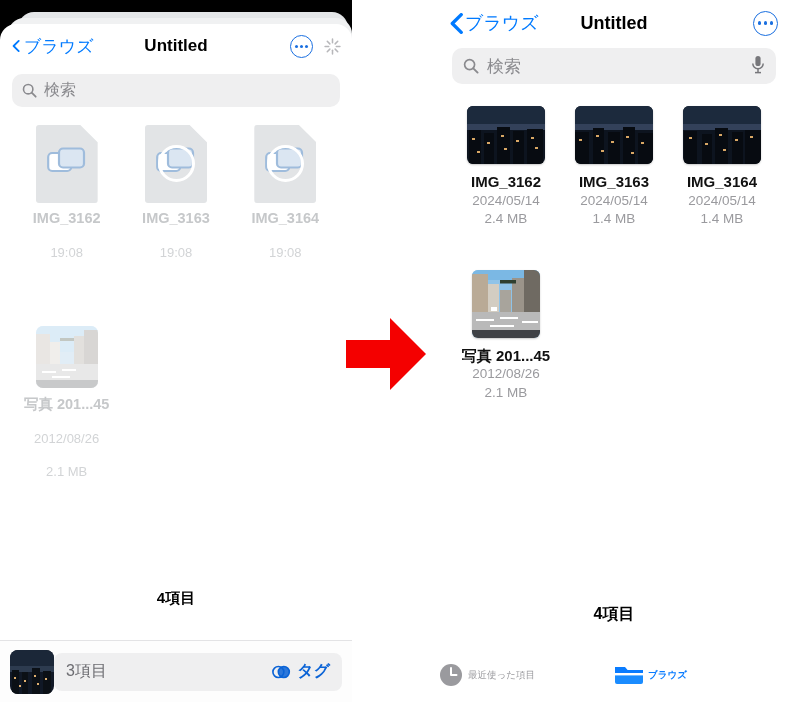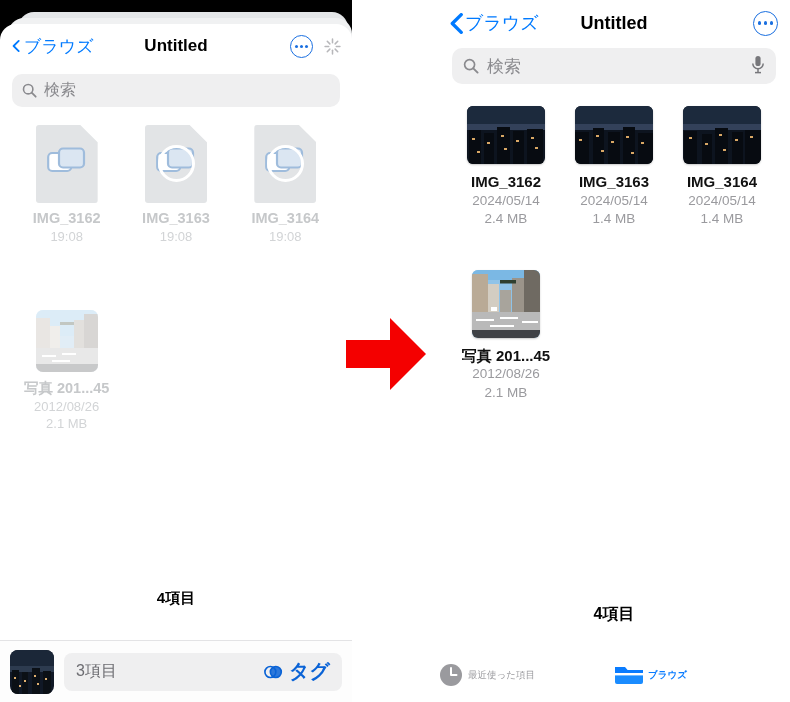--- a/index.html
+++ b/index.html
@@ -50,21 +50,21 @@
   .searchbar {
     margin: 6px 12px 0 12px; height:33px; background:#efeff0; border-radius:10px;
     display:flex; align-items:center; padding:0 10px; gap:7px;
   }
   .searchbar .ph { font-size:16px; color:#8a8a8e; }
 
   
   .grid { display:flex; flex-wrap:wrap; padding: 18px 12px 0 12px; }
   .cell { width:33.33%; display:flex; flex-direction:column; align-items:center; margin-bottom:6px; }
   .cell .name { font-size:14.5px; font-weight:bold; text-align:center; line-height:1.32; word-break:break-all; max-width:96px; }
-  .cell .meta { font-size:13px; line-height:1.35; text-align:center; }
+  .cell .meta { font-size:13px; line-height:1.35; text-align:center;margin-top:16px; }
 
   
   .ghost .name { color:#c6c8ca; }
   .ghost .meta { color:#d2d4d6; }
 
   .doc-icon { position:relative; width:62px; height:78px; margin-bottom:6px; }
   .doc-shape {
     position:absolute; inset:0; background:#e2e4e6;
     clip-path: polygon(0 0, 72% 0, 100% 22%, 100% 100%, 0 100%);
     border-radius:3px;
@@ -79,30 +79,30 @@
   .thumb svg { display:block; }
   .faded { opacity:0.30; }
 
   
   .count-row { text-align:center; font-size:15px; font-weight:bold; color:#000; }
 
   
   .drag-tray {
     position:absolute; left:0; bottom:0; width:352px; height:62px;
     background:#fdfdfd; border-top:1px solid #e3e3e5;
-    display:flex; align-items:center; padding: 13px 10px; gap:10px;
+    display:flex; align-items:center; padding: 13px 10px; 
   }
   .tray-thumb { width:44px; height:44px; border-radius:8px; overflow:hidden; flex:none; }
   .tray-field {
     flex:1; height:38px; background:#efeff0; border-radius:8px;
     display:flex; align-items:center; padding: 0 12px;
   }
   .tray-text { font-size:16px; color:#6d6d72; }
   .tag-btn { margin-left:auto; display:flex; align-items:center; gap:5px; color:#0a63d6; cursor:pointer; }
-  .tag-label { font-size:20px; font-weight:bold; color:#0a63d6; }
+  .tag-label { font-size:16px; font-weight:bold; color:#0a63d6; }
 
   
   .arrow { position:absolute; left:346px; top:314px; }
 
   
   .right-panel { position:absolute; left:438px; top:0; width:352px; height:702px; background:#fff; }
   .r-navbar { position:relative; height:46px; display:flex; align-items:center; padding: 0 12px; }
   .r-nav-title { position:absolute; left:0; right:0; text-align:center; font-size:18px; font-weight:bold; color:#000; }
   .r-back-label { font-size:18px; color:#007aff; }
   .r-ellipsis {

